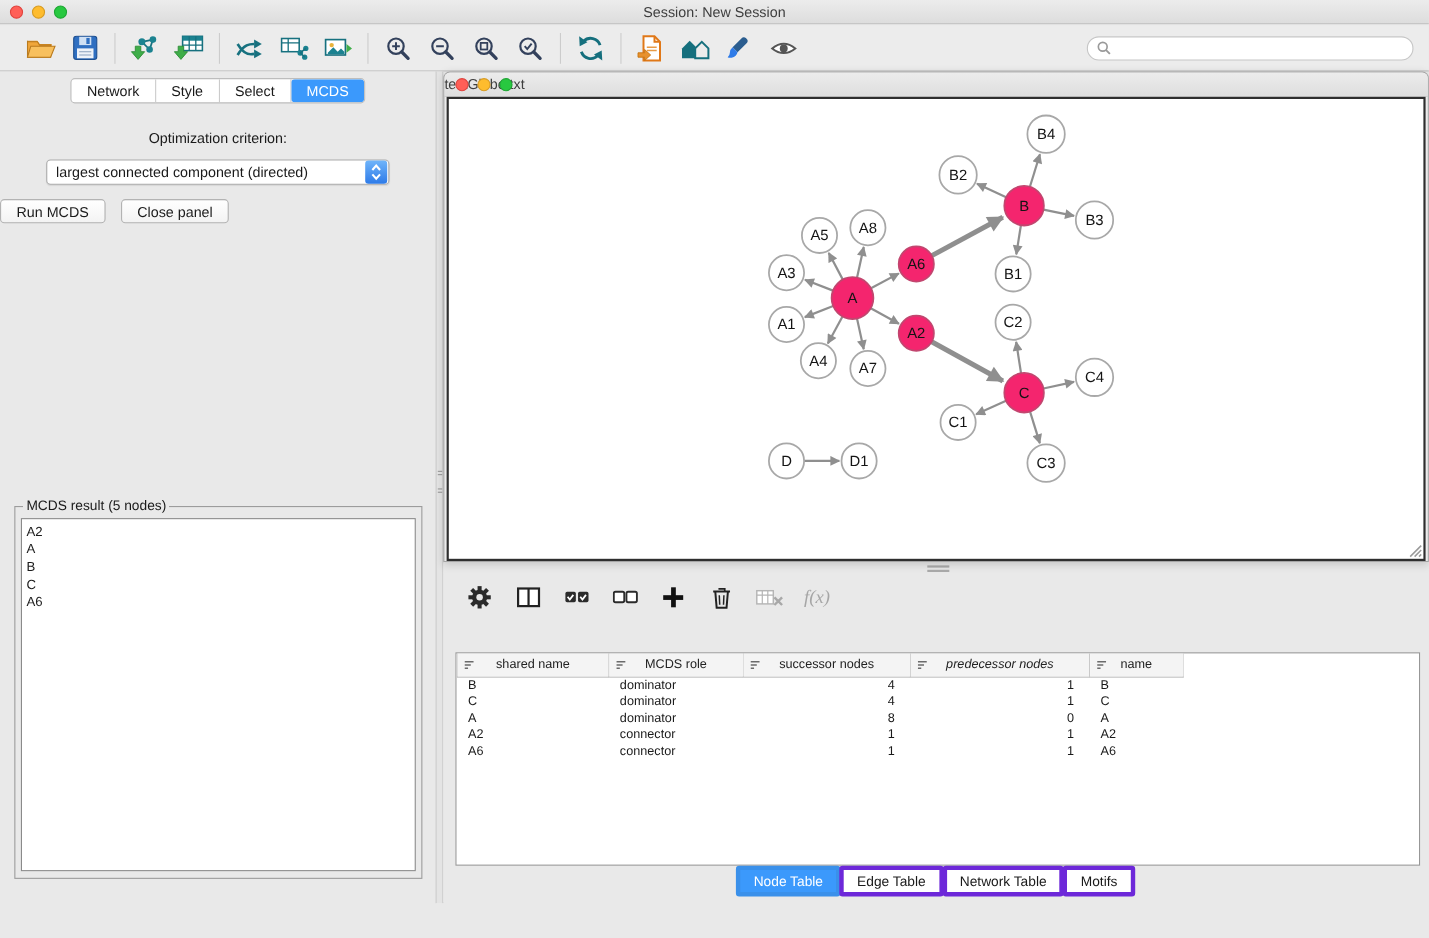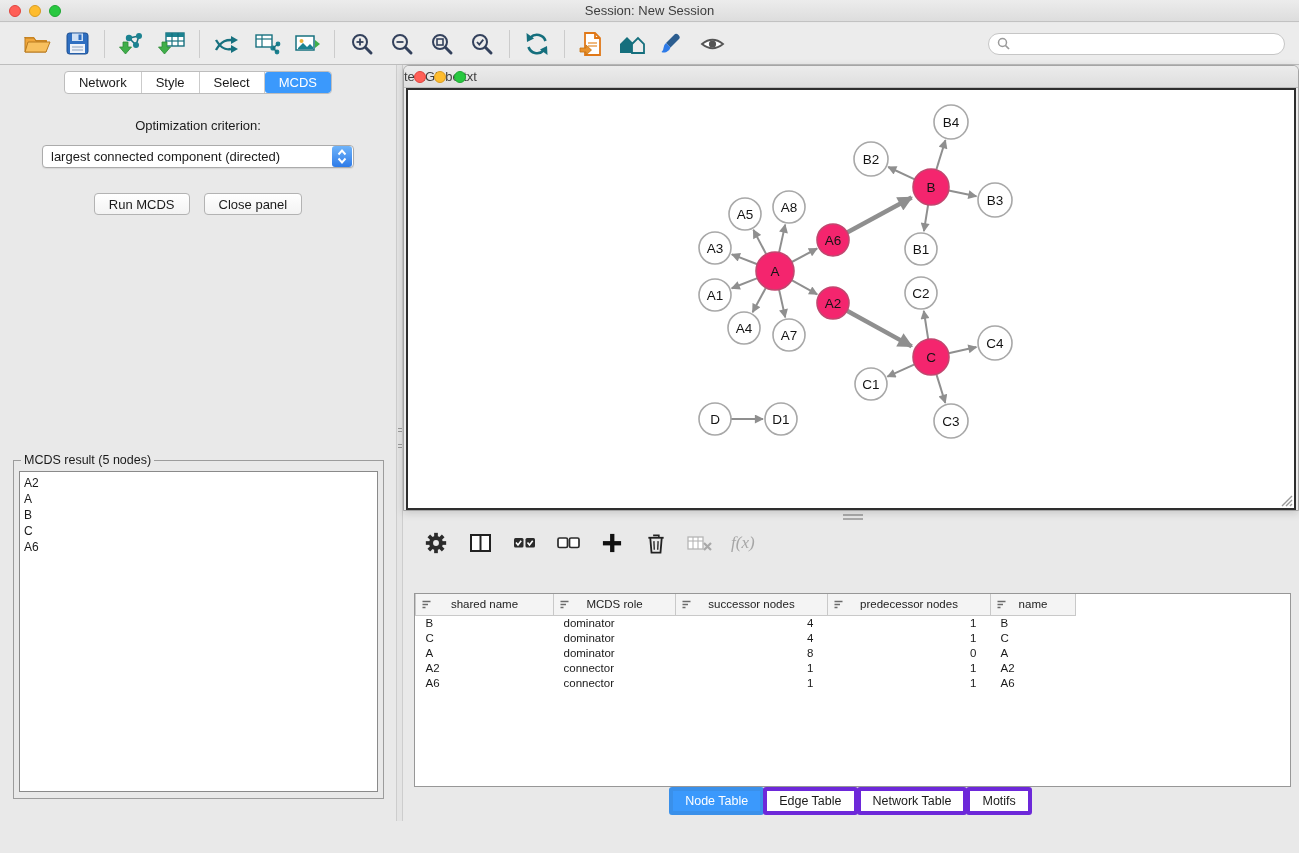--- a/index.html
+++ b/index.html
@@ -31,21 +31,21 @@
   .float-box{width:9px;height:9px;border:1.6px solid #222;display:inline-block}
   .segbar{display:flex;background:#fff;border:1px solid #bdbdbd;border-radius:4px;overflow:hidden;margin:6px auto 0;width:fit-content}
   .seg{padding:3px 14px;font-size:13px;border-right:1px solid #cbcbcb;white-space:nowrap}
   .seg:last-child{border-right:none}
   .seg-active{background:#3b99fc;color:#fff;border-radius:3px}
   .opt-label{text-align:center;margin-top:24px;font-size:13px}
   .dd-row{display:flex;justify-content:center;margin-top:12px}
   .dropdown{display:flex;align-items:center;width:312px;height:23px;background:#fff;border:1px solid #ababab;border-radius:4px;box-shadow:0 1px 1px rgba(0,0,0,.08)}
   .dd-text{flex:1;padding:0 8px;font-size:13px;white-space:nowrap;overflow:hidden}
   .dd-btn{width:20px;height:21px;margin:0 1px 0 0;border-radius:3px;background:linear-gradient(#6fb4fa,#2e7be8);display:flex;align-items:center;justify-content:center}
-  .btn-row{display:flex;justify-content:center;gap:14px;margin-top:25px}
+  .btn-row{display:flex;gap:14px;margin-top:13px}
   .push-btn{height:22px;padding:0 14px;background:linear-gradient(#ffffff,#f3f3f3);border:1px solid #b3b3b3;border-radius:4px;font-size:13px;font-family:inherit;color:#1a1a1a}
   .mcds-fieldset{position:absolute;left:13px;right:12px;top:388px;bottom:22px;border:1px solid #9c9c9c;padding:4px 5px 6px}
   .mcds-fieldset legend{font-size:12.5px;padding:0 3px;margin-left:2px}
   .mcds-list{width:100%;height:100%;background:#fff;border:1px solid #8a8a8a;overflow:auto;padding:3px 4px;font-size:12px;line-height:16px}
 
   
   .v-split{position:absolute;left:396px;top:65px;width:7px;height:756px;background:#e4e4e4;border-left:1px solid #cdcdcd;border-right:1px solid #cdcdcd}
   .v-grip{position:absolute;left:1px;top:363px;width:4px;height:20px;border-top:4px double #9a9a9a;border-bottom:4px double #9a9a9a}
   .h-split{position:absolute;left:403px;top:512px;width:896px;height:10px;background:#e9e9e9}
   .h-grip{position:absolute;left:440px;top:2px;width:20px;height:6px;border-top:2px solid #aaa;border-bottom:2px solid #aaa}
@@ -461,21 +461,21 @@
                   <path d="M1.5,2.5 h8 M1.5,5.5 h5.5 M1.5,8.5 h3" stroke="#6b6b6b" stroke-width="1.4" fill="none"></path>
                 </svg>
                 <span class="th-inner">MCDS role</span>
               </th>
               <th style="width: 152px;">
                 <svg width="11" height="11" viewBox="0 0 11 11">
                   <path d="M1.5,2.5 h8 M1.5,5.5 h5.5 M1.5,8.5 h3" stroke="#6b6b6b" stroke-width="1.4" fill="none"></path>
                 </svg>
                 <span class="th-inner">successor nodes</span>
               </th>
-              <th style="width: 163px;">
+              <th style="width: 163px; font-style: italic;">
                 <svg width="11" height="11" viewBox="0 0 11 11">
                   <path d="M1.5,2.5 h8 M1.5,5.5 h5.5 M1.5,8.5 h3" stroke="#6b6b6b" stroke-width="1.4" fill="none"></path>
                 </svg>
                 <span class="th-inner">predecessor nodes</span>
               </th>
               <th style="width: 85px;">
                 <svg width="11" height="11" viewBox="0 0 11 11">
                   <path d="M1.5,2.5 h8 M1.5,5.5 h5.5 M1.5,8.5 h3" stroke="#6b6b6b" stroke-width="1.4" fill="none"></path>
                 </svg>
                 <span class="th-inner">name</span>

